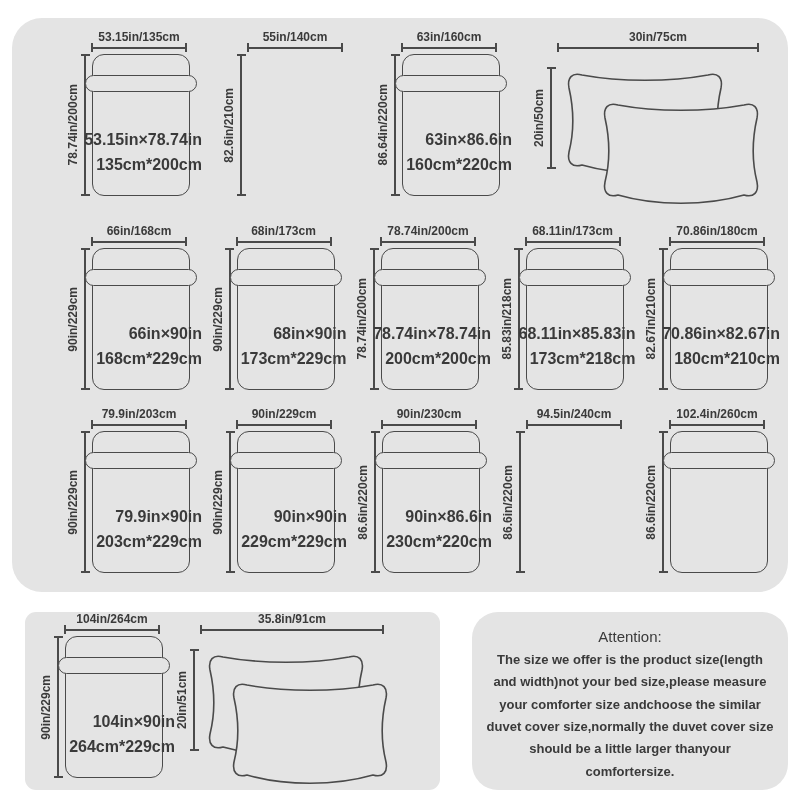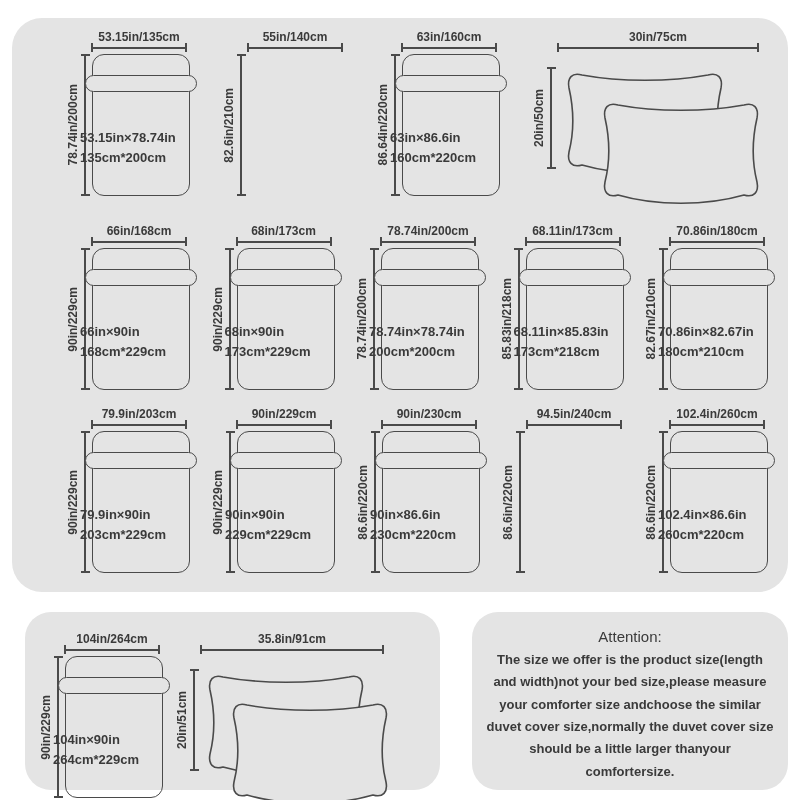--- a/index.html
+++ b/index.html
@@ -18,32 +18,32 @@
   .dd-top{margin-left:26px;width:98px;}
   .dd-body{display:flex;gap:6px;margin-top:5px;align-items:stretch;}
   .vdim{display:flex;align-items:center;gap:4px;height:142px;width:22px;justify-content:flex-end;}
   .vlbl{writing-mode:vertical-rl;transform:rotate(180deg);font-size:12px;font-weight:700;white-space:nowrap;}
   .vline{width:2px;height:100%;background:#4a4a4a;position:relative;}
   .vline::before,.vline::after{content:"";position:absolute;left:-3.5px;width:9px;height:2px;background:#4a4a4a;}
   .vline::before{top:0}.vline::after{bottom:0}
   .box{width:98px;height:142px;border:1.5px solid #4a4a4a;border-radius:12px;position:relative;box-sizing:border-box;}
   .pill{position:absolute;left:-8px;right:-8px;top:20px;height:15px;background:#e4e4e4;
     border:1.5px solid #4a4a4a;border-radius:9px;}
-  .sz{position:absolute;top:52%;left:-13px;right:-13px;text-align:left;font-size:13px;font-weight:700;line-height:1.55;}
+  .sz{position:absolute;top:52%;left:-13px;right:-13px;text-align:right;font-size:16px;font-weight:700;line-height:1.55;}
 
   
   .pd-top{margin-left:26px;width:204px;}
   .pd-b .pd-top{width:186px;}
   .pd-body{display:flex;gap:4px;margin-top:6px;align-items:flex-start;}
   .pd-vdim{height:102px;margin-top:12px;}
   .pillow-svg{display:block;}
 
   
   .bottom-row{display:flex;margin:20px 12px 0 25px;gap:32px;height:178px;}
-  .bl-panel{width:415px;border-radius:26px;display:flex;gap:10px;padding:20px 12px;box-sizing:border-box;align-items:flex-start;}
+  .bl-panel{width:415px;border-radius:11px;display:flex;gap:10px;padding:0 12px;box-sizing:border-box;align-items:flex-start;}
   .att-panel{flex:1;border-radius:26px;padding:14px 12px;box-sizing:border-box;text-align:center;}
   .att-title{font-size:15px;font-weight:400;margin-top:2px;}
   .att-body{font-size:13px;font-weight:700;line-height:1.72;margin-top:4px;text-align:center;}
 </style>
 </head>
 <body>
 
 <svg width="0" height="0" style="position:absolute">
   <defs>
     <path id="pillowShape" d="M22,20 C60,27 110,27 148,20 C158,17 163,23 161,33 C156,55 156,77 161,97 C163,107 158,113 148,110 C110,121 60,121 22,110 C12,113 7,107 9,97 C14,77 14,55 9,33 C7,23 12,17 22,20 Z" fill="#e4e4e4" stroke="#4a4a4a" stroke-width="1.6"></path>
@@ -305,24 +305,20 @@
         <div class="lbl">102.4in/260cm</div>
         <div class="hline"></div>
       </div>
       <div class="dd-body">
         <div class="vdim">
           <span class="vlbl">86.6in/220cm</span>
           <div class="vline"></div>
         </div>
         <div class="box">
           <div class="pill"></div>
-          <div class="sz">
-            <div>102.4in×86.6in</div>
-            <div>260cm*220cm</div>
-          </div>
         </div>
       </div>
     </div>
   </div>
 </div>
 
 <div class="bottom-row">
   <div class="panel bl-panel">
     <div class="dd">
       <div class="dd-top">

